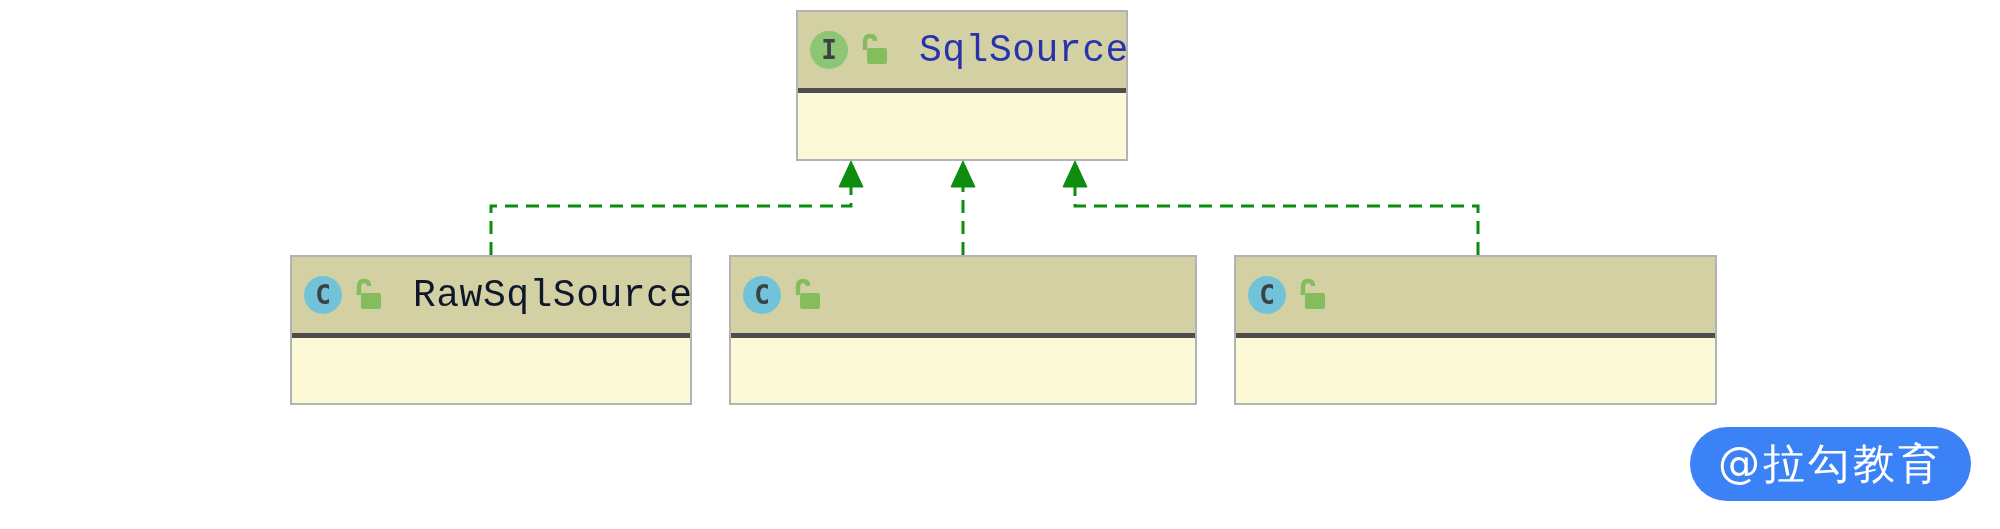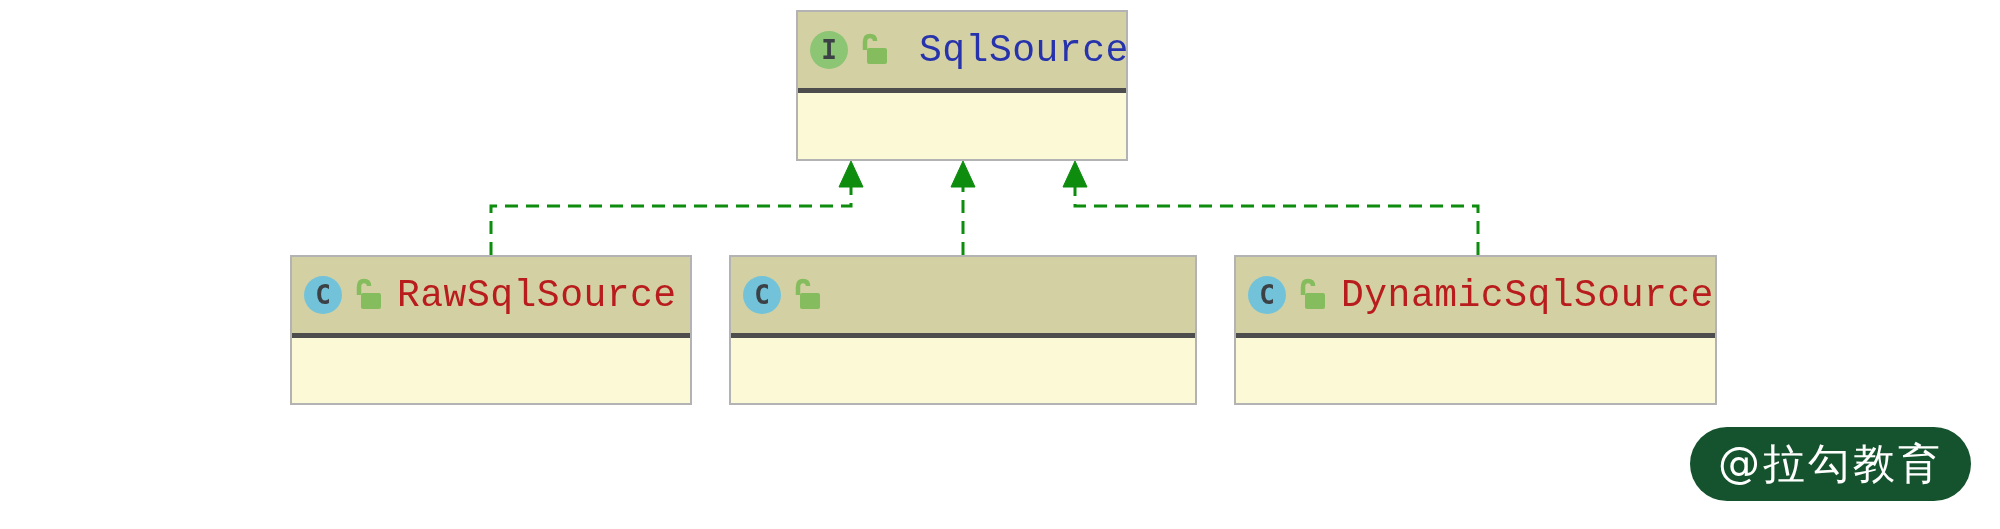--- a/index.html
+++ b/index.html
@@ -27,30 +27,30 @@
     font-size:26px; color:#3c4146; flex:0 0 auto;
   }
   .i-circ { background:#8cc573; }
   .c-circ { background:#72c3da; }
   .lockwrap { margin-left:11px; flex:0 0 auto; display:flex; align-items:center; }
   .lbl {
     margin-left:32px; font-size:38px; white-space:nowrap;
     letter-spacing:0.5px;
   }
   .if-lbl  { color:#2733ac;text-align:right; }
-  .cls-lbl { color:#b91c1c;margin-left:16px; }
+  .cls-lbl { color:#0f172a; }
   #edges {
     position:absolute; left:0; top:0; width:2000px; height:529px;
     pointer-events:none;
   }
   .edgepath { stroke:#0d8c0d; stroke-width:3; fill:none; stroke-dasharray:13 8; }
   .arrowhead { fill:#0d8c0d; stroke:#0d8c0d; stroke-width:1; }
   #watermark {
     position:absolute; left:1690px; top:427px; width:281px; height:74px;
-    border-radius:37px; background:#14532d;
+    border-radius:37px; background:#3b82f6;
     display:flex; align-items:center; justify-content:center;
     color:#ffffff; font-size:42px; letter-spacing:3px;
     font-family:"DejaVu Sans", sans-serif;
   }
 </style>
 </head>
 <body>
 
 <div id="canvas">
 
@@ -115,21 +115,20 @@
 
   <div class="node" style="left:1234px;top:255px;width:483px;height:150px">
     <div class="hdr">
       <span class="circ c-circ">C</span>
       <span class="lockwrap">
         <svg width="28" height="34" viewBox="0 0 28 34">
           <path d="M6,17 L6,9 Q6,3 11,3 Q16,3 16,8" stroke="#85bd5e" stroke-width="4.5" fill="none"></path>
           <rect x="8" y="15" width="20" height="16" rx="2" fill="#85bd5e"></rect>
         </svg>
       </span>
-      <span class="lbl cls-lbl">DynamicSqlSource</span>
     </div>
     <div class="sep"></div>
     <div class="bodysec"></div>
   </div>
 
   <div id="watermark">@拉勾教育</div>
 
 </div>
 
 </body></html>

